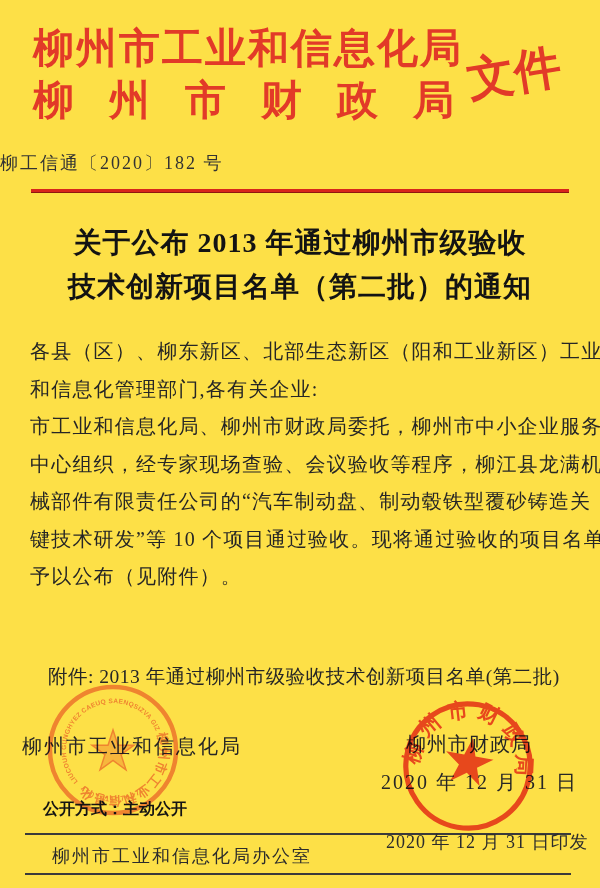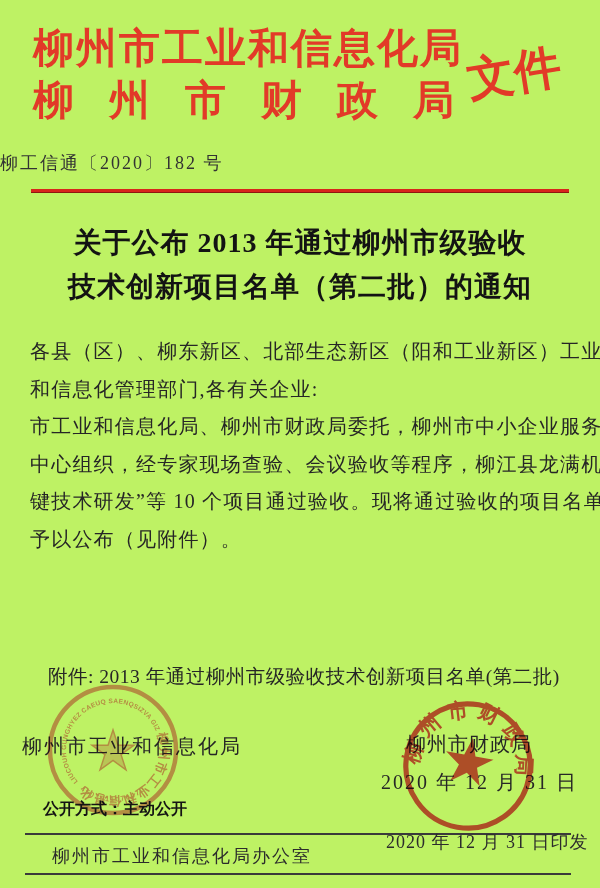--- a/index.html
+++ b/index.html
@@ -1,18 +1,18 @@
 <!DOCTYPE html>
 <html><head>
 <meta charset="utf-8">
 <style>
   html,body{margin:0;padding:0;background:#888;}
   .page{
     position:relative;width:600px;height:888px;margin:0 auto;
-    background:#bef264;overflow:hidden;
+    background:#fde047;overflow:hidden;
     font-family:"Liberation Serif","DejaVu Serif",serif;
     color:#222;
   }
   
   .masthead{position:absolute;top:22px;left:33px;width:432px;}
   .agency-line{
     color:#e23a28;font-weight:900;font-size:41px;line-height:52px;
     white-space:nowrap;
   }
   .agency-line.l1{letter-spacing:2px;}
@@ -100,20 +100,21 @@
   <div>关于公布 2013 年通过柳州市级验收</div>
       <div>技术创新项目名单（第二批）的通知</div>
     </div>
 
   <div class="body-text">
 
   <div>各县（区）、柳东新区、北部生态新区（阳和工业新区）工业</div>
       <div>和信息化管理部门,各有关企业:</div>
       <div>市工业和信息化局、柳州市财政局委托，柳州市中小企业服务</div>
       <div>中心组织，经专家现场查验、会议验收等程序，柳江县龙满机</div>
+      <div>械部件有限责任公司的“汽车制动盘、制动毂铁型覆砂铸造关</div>
       <div>键技术研发”等 10 个项目通过验收。现将通过验收的项目名单</div>
       <div>予以公布（见附件）。</div>
     </div>
 
   <div class="attachment">附件: 2013 年通过柳州市级验收技术创新项目名单(第二批)</div>
 
   <div class="sig-left">柳州市工业和信息化局</div>
   <div class="sig-right">柳州市财政局</div>
   <div class="sig-date">2020 年 12 月 31 日</div>
 

